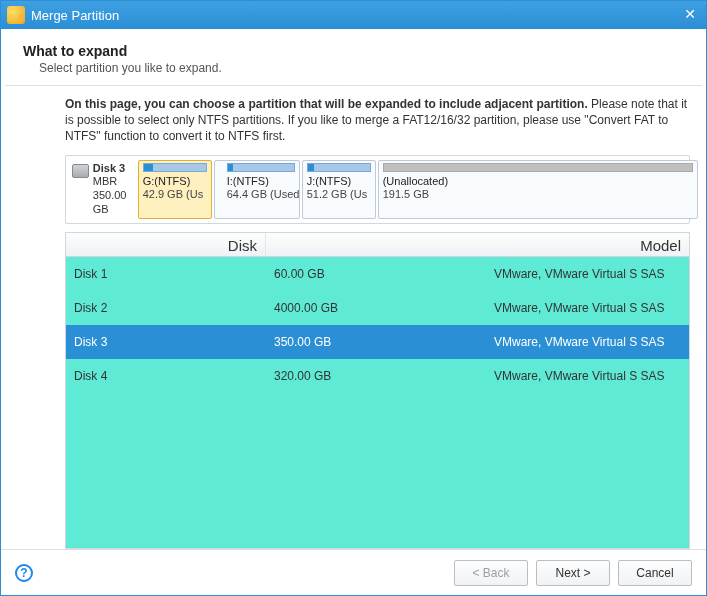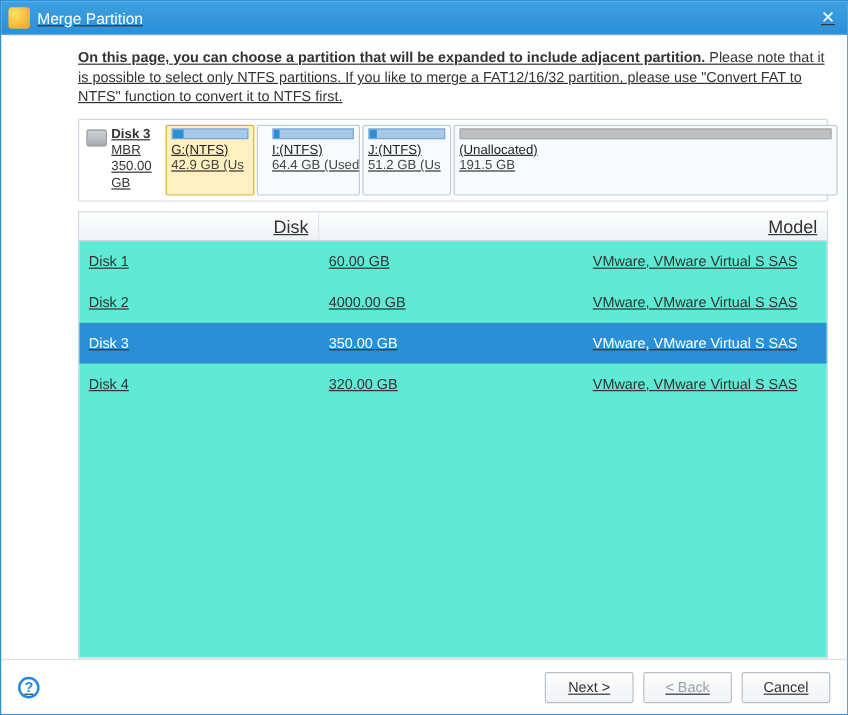--- a/index.html
+++ b/index.html
@@ -9,21 +9,20 @@
     font-size: 12px;
     background: #fff;
     color: #333;
   }
   .window {
     width: 707px;
     height: 596px;
     border: 1px solid #2b8fd6;
     display: flex;
     flex-direction: column;
-    text-decoration: underline;
   }
   .titlebar {
     height: 28px;
     background: linear-gradient(#3ea0e2, #2b8fd6);
     color: #fff;
     display: flex;
     align-items: center;
     padding: 0 6px;
     font-size: 13px;
   }
@@ -208,20 +207,24 @@
 <body>
 
 <div class="window">
 
   <div class="titlebar">
     <div class="app-icon"></div>
     <div class="title-text">Merge Partition</div>
     <div class="close">✕</div>
   </div>
 
+  <div class="header">
+    <h2>What to expand</h2>
+    <div class="sub">Select partition you like to expand.</div>
+  </div>
 
   <div class="hr"></div>
 
   <div class="content">
 
     <div class="intro">
       <b>On this page, you can choose a partition that will be expanded to include adjacent partition.</b><span> Please note that it is possible to select only NTFS partitions. If you like to merge a FAT12/16/32 partition, please use "Convert FAT to NTFS" function to convert it to NTFS first.</span>
     </div>
 
     <div class="disk-strip">
@@ -294,18 +297,18 @@
         </div>
     </div>
 
   </div>
 
   <div class="footer">
     <div class="help">
       <div class="qmark">?</div>
     </div>
     <div class="spacer"></div>
+    <button class="nav" disabled="">&lt; Back</button>
     <button class="nav">Next &gt;</button>
-    <button class="nav" disabled="">&lt; Back</button>
     <button class="nav">Cancel</button>
   </div>
 
 </div>
 
 </body></html>

